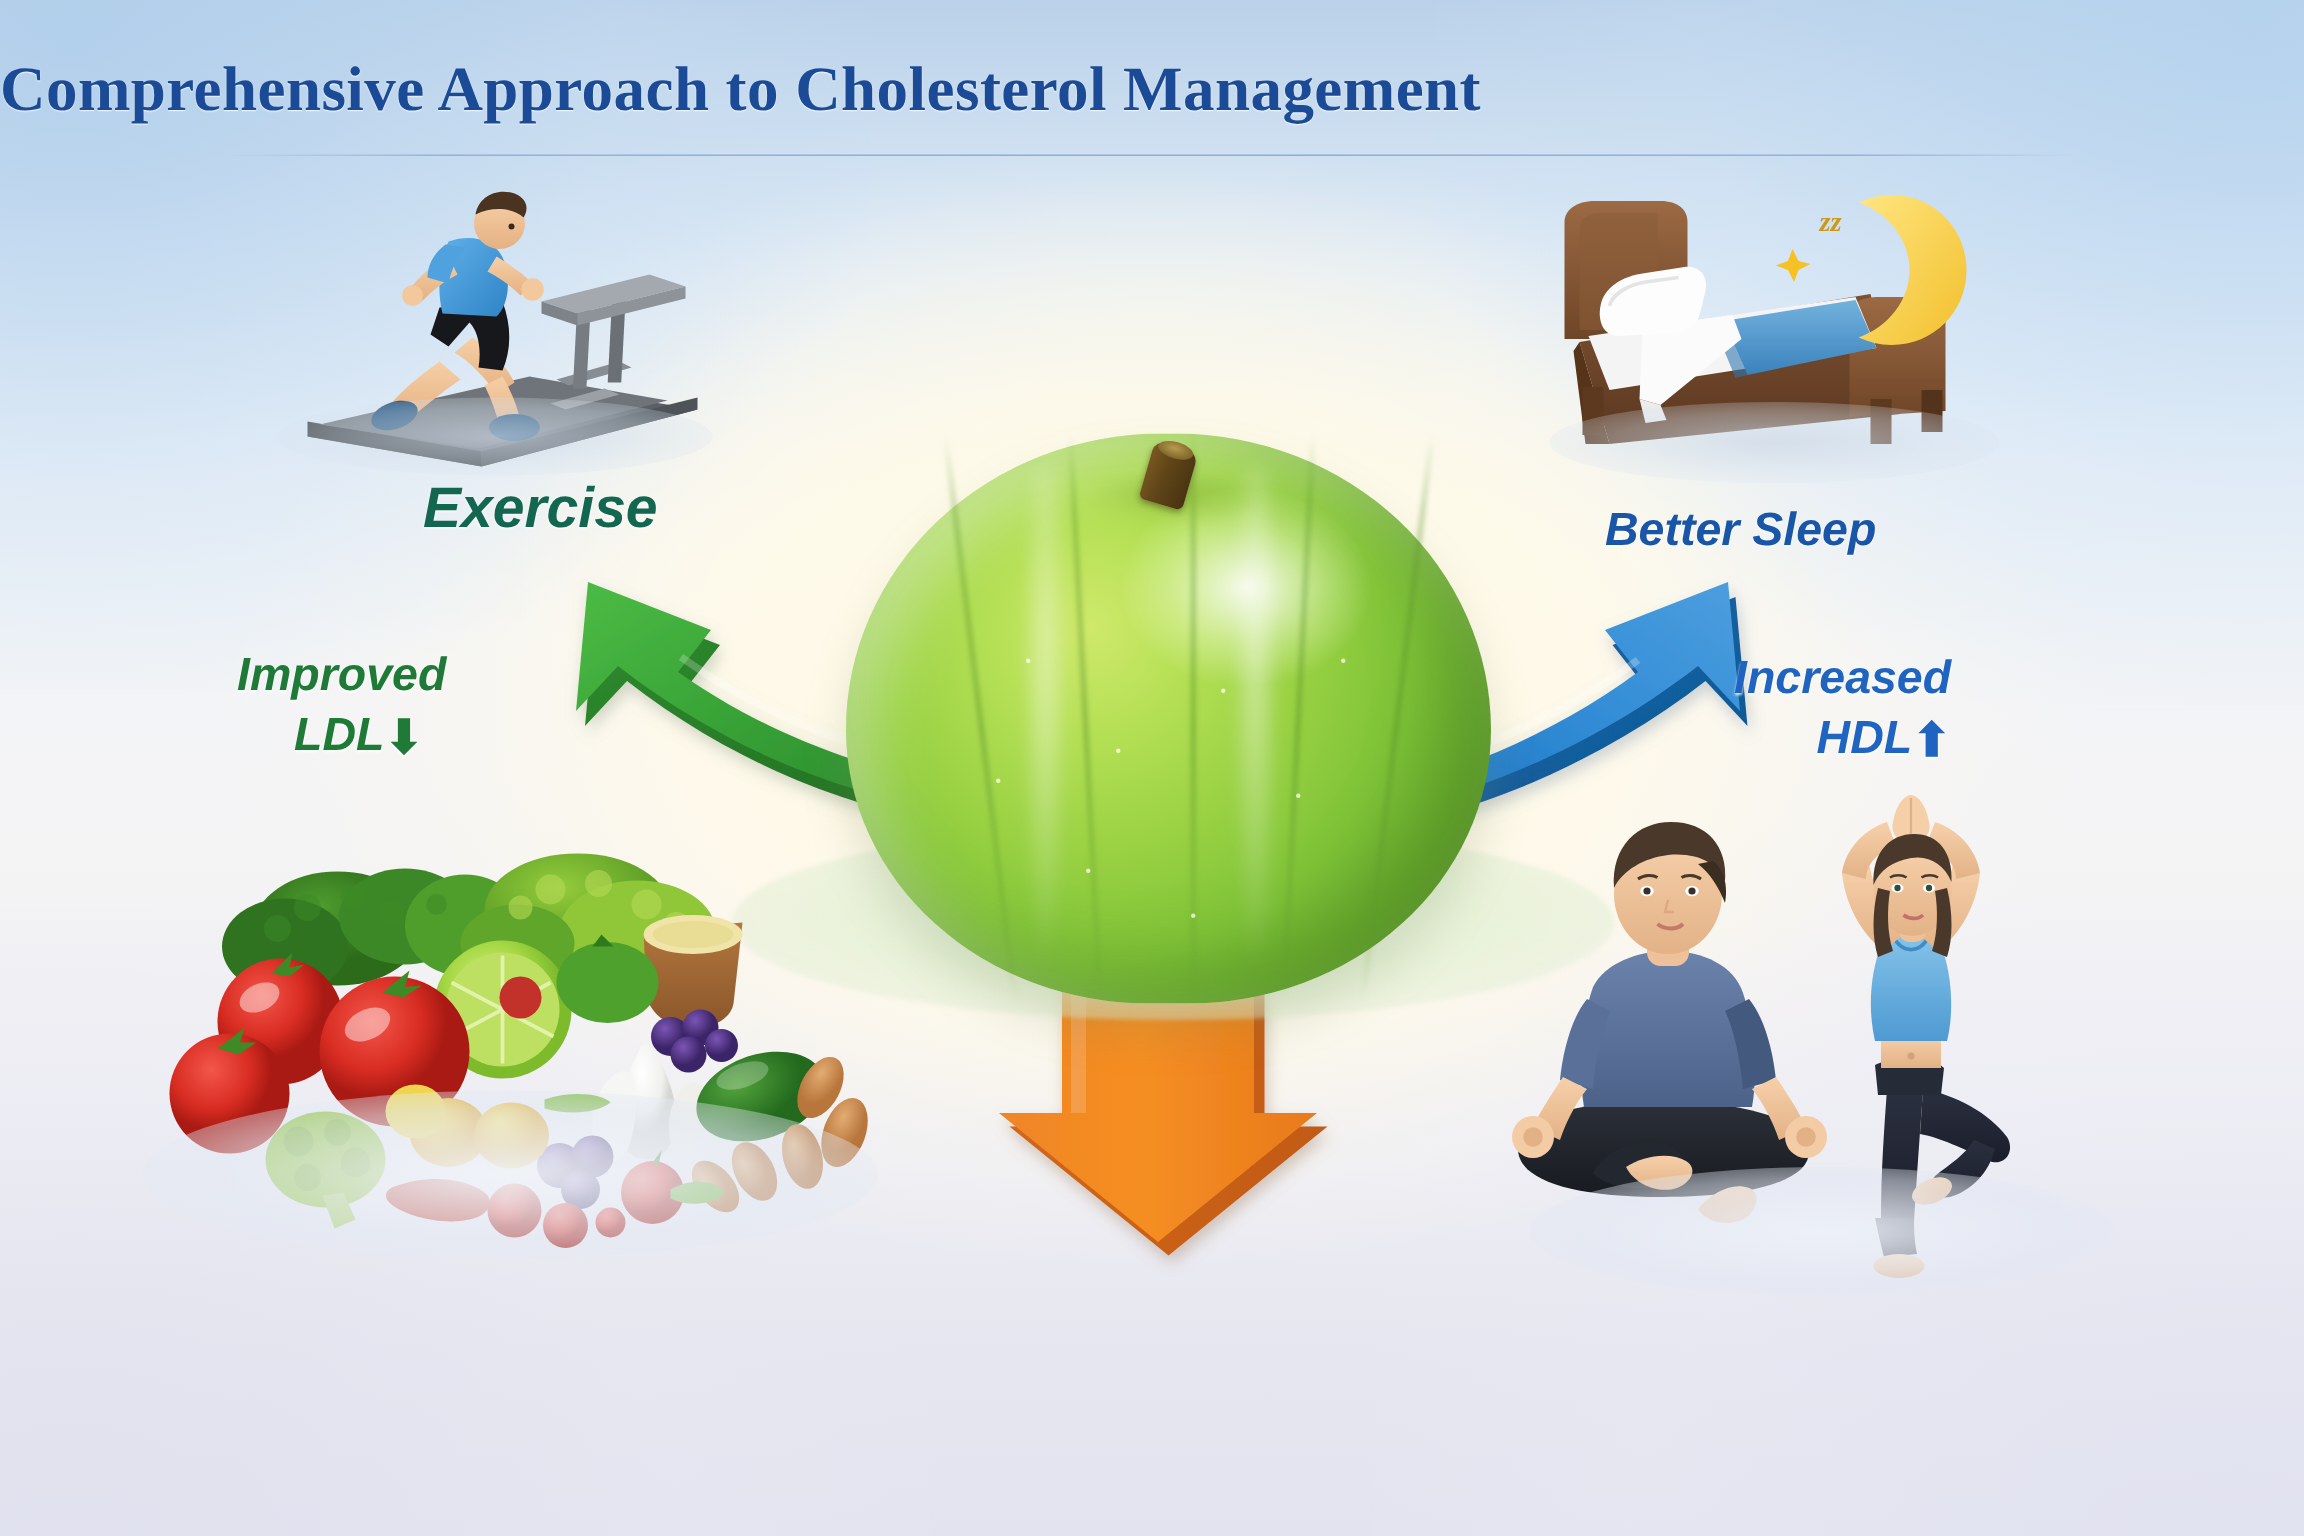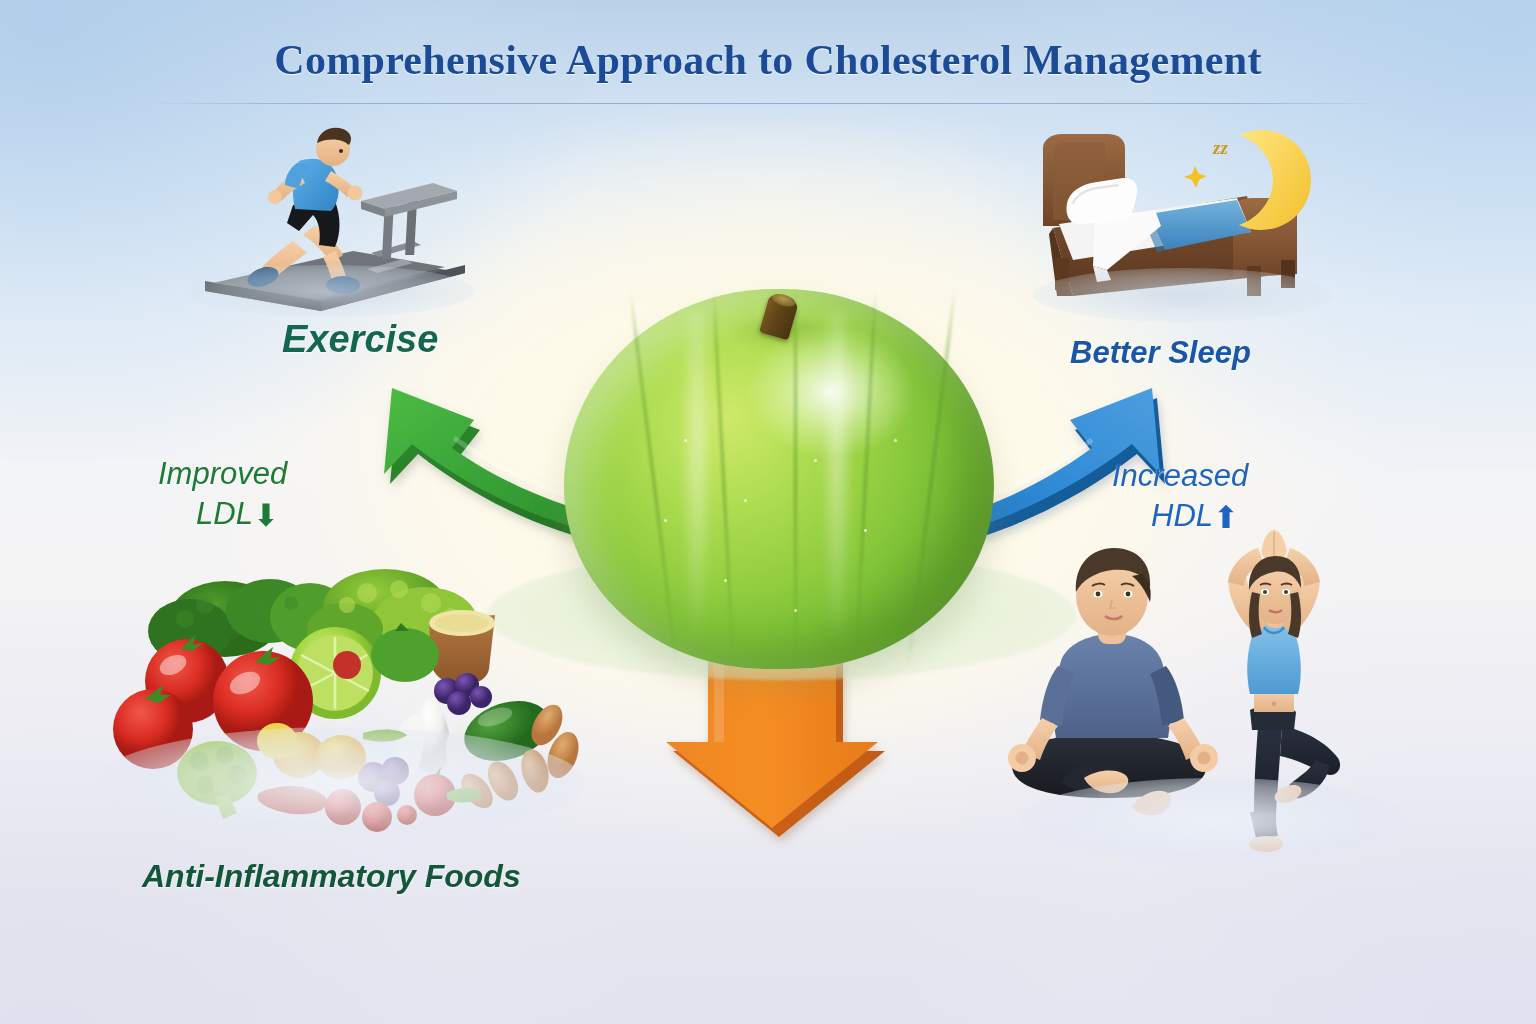--- a/index.html
+++ b/index.html
@@ -34,21 +34,21 @@
   .tint-bl { left:-200px; bottom:-200px; width:820px; height:620px;
     background: radial-gradient(ellipse at 30% 70%, rgba(224,224,238,0.85) 0%, rgba(232,232,242,0.35) 50%, rgba(240,240,248,0) 78%); }
   .tint-br { right:-200px; bottom:-200px; width:820px; height:620px;
     background: radial-gradient(ellipse at 70% 70%, rgba(225,226,240,0.85) 0%, rgba(234,234,244,0.32) 50%, rgba(242,242,250,0) 78%); }
   .tint-center-warm { left:330px; top:120px; width:880px; height:640px;
     background: radial-gradient(ellipse at 50% 50%, rgba(255,251,228,0.85) 0%, rgba(255,250,232,0.45) 45%, rgba(255,252,240,0) 72%); }
 
   
   #title {
     position:absolute; left:0; top:36px; width:100%;
-    text-align:center;
+    text-align:left;
     font-family: "Liberation Serif", serif;
     font-weight: bold;
     font-size: 42px;
     letter-spacing: 0.3px;
     color: #1b4b96;
     text-shadow: 0 1px 1px rgba(255,255,255,0.85);
     white-space: nowrap;
   }
   #title-rule {
     position:absolute; left:150px; top:103px; width:1236px; height:1px;
@@ -65,30 +65,29 @@
     text-shadow: 0 1px 2px rgba(255,255,255,0.9);
   }
   .cap-exercise { left:282px; top:318px; font-size:38px; color:#13664f; }
   .cap-sleep    { left:1074px; top:318px; font-size:31px; color:#1a56a8; }
   .cap-foods    { left:142px; top:858px; font-size:32px; color:#13573a; }
   .cap-stress   { left:1038px; top:862px; font-size:32px; color:#1a56a8; }
 
   .metric {
     position:absolute;
     font-family: "Liberation Sans", sans-serif;
-    font-weight: normal;
+    font-weight: bold;
     font-style: italic;
     font-size: 31px;
     line-height: 1.28;
     text-shadow: 0 1px 2px rgba(255,255,255,0.9);
-    margin-top: 24px;
   }
   .m-ldl  { left:158px; top:430px; color:#1f7a37; text-align:left; }
   .m-ldl .l2 { padding-left:38px; }
-  .m-hdl  { left:1112px; top:432px; color:#1f64c0; text-align:center; }
+  .m-hdl  { left:1156px; top:432px; color:#1f64c0; text-align:right; }
   .m-hdl .l2 { padding-left:30px; }
   .m-endo { left:580px; top:845px; color:#d95a1a; text-align:center; width:380px; }
   .arrowglyph { font-style:normal; display:inline-block; transform: translateY(2px); }
 
   
   #fruit-wrap { position:absolute; left:520px; top:265px; width:520px; height:420px; }
   #fruit-plate {
     position:absolute; left:-32px; top:285px; width:588px; height:130px;
     border-radius:50%;
     background: radial-gradient(ellipse at 50% 45%, rgba(237,246,226,0.95) 0%, rgba(226,240,212,0.82) 45%, rgba(222,236,210,0.35) 78%, rgba(230,240,224,0) 100%);
@@ -516,21 +515,20 @@
 
       <circle cx="248" cy="262" r="18" fill="url(#tomG)"></circle>
       <circle cx="282" cy="272" r="15" fill="url(#tomG)"></circle>
       <circle cx="312" cy="270" r="10" fill="url(#tomG)"></circle>
       <circle cx="340" cy="250" r="21" fill="url(#tomG)"></circle>
       <path d="M 340 230 L 346 222 L 344 232 Z" fill="#3d8a26"></path>
 
       <path d="M 352 248 C 366 240 382 242 388 250 C 382 258 364 260 352 254 Z" fill="#6fb236"></path>
       <path d="M 268 188 C 286 182 306 184 312 190 C 302 198 282 198 268 194 Z" fill="#7cb83c"></path>
     </svg>
-    <div class="caption cap-foods" style="position:absolute; left:47px; top:313px;">Anti-Inflammatory Foods</div>
   </div>
 
   <div class="scene" id="scene-stress">
     <div class="scene-shadow" style="left:20px; top:248px; width:390px; height:86px; background: radial-gradient(ellipse at 50% 50%, rgba(236,240,248,0.95) 0%, rgba(226,232,243,0.55) 58%, rgba(232,238,246,0) 100%);"></div>
     <svg width="420" height="330" viewBox="0 0 420 330">
       <defs>
         <linearGradient id="skin2" x1="0" y1="0" x2="0" y2="1">
           <stop offset="0%" stop-color="#f6d0aa"></stop>
             <stop offset="100%" stop-color="#e3b287"></stop>
         </linearGradient>

